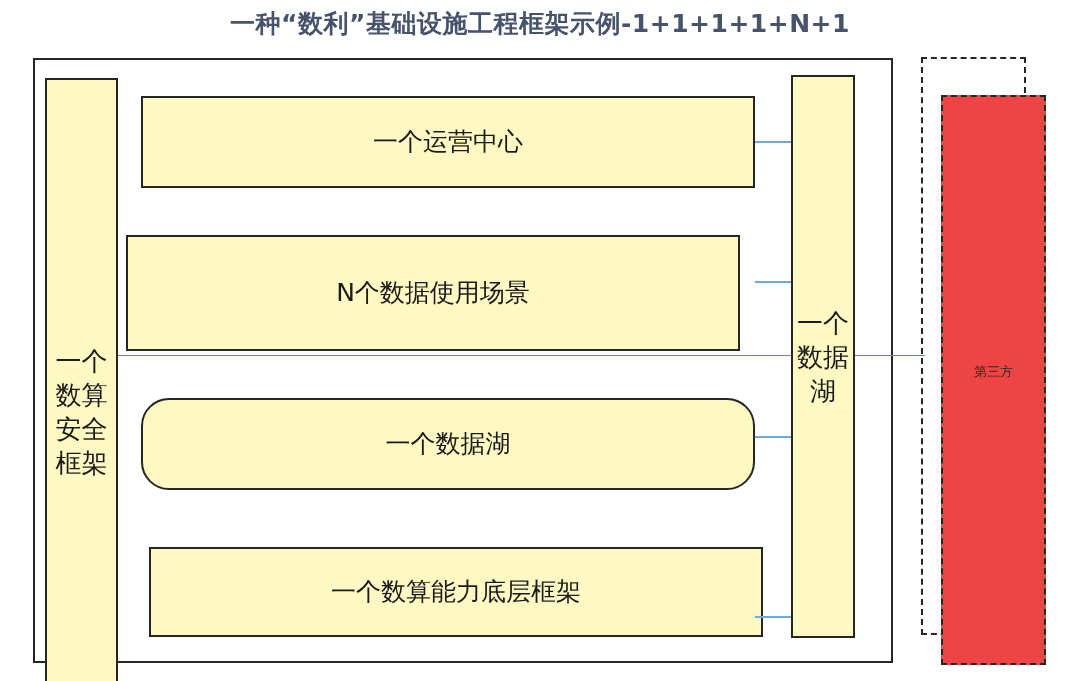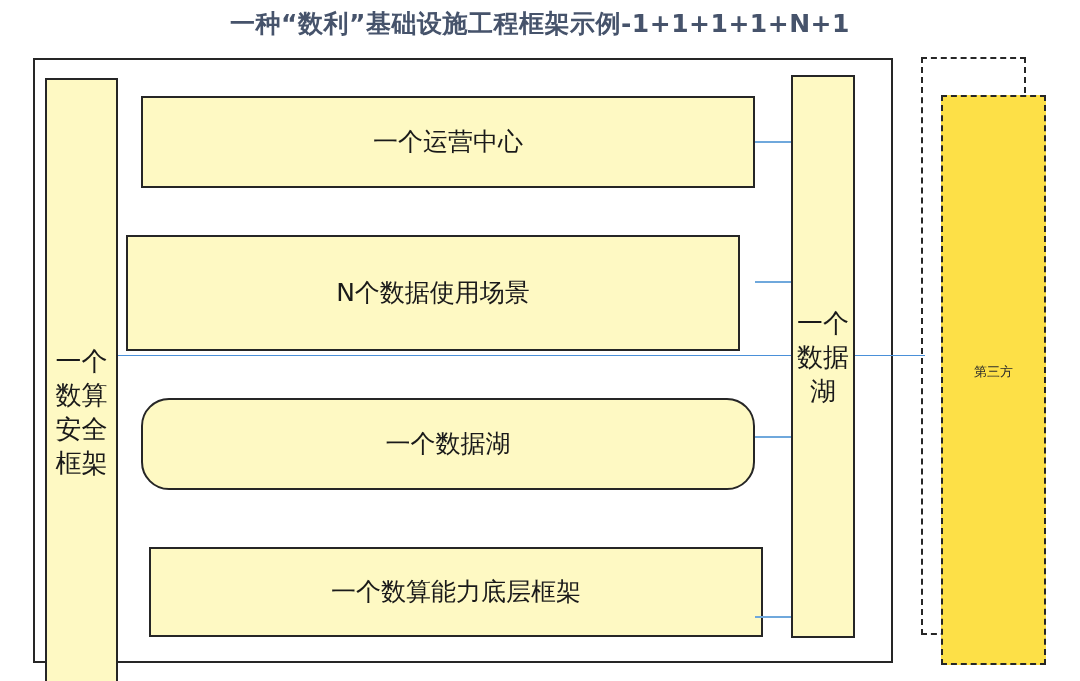--- a/index.html
+++ b/index.html
@@ -41,21 +41,21 @@
     background: #fef9c3;
     border: 2px solid #262626;
   }
   .outer-frame {
     border-width: 2px;
     background: transparent;
   }
   .dashed-box {
     position: absolute;
     box-sizing: border-box;
-    background: #fde047;
+    background: #ef4444;
     border: 2px dashed #262626;
   }
 
   
   .hbox-label {
     position: absolute;
     left: 0;
     right: 0;
     top: 50%;
     transform: translateY(-50%);

